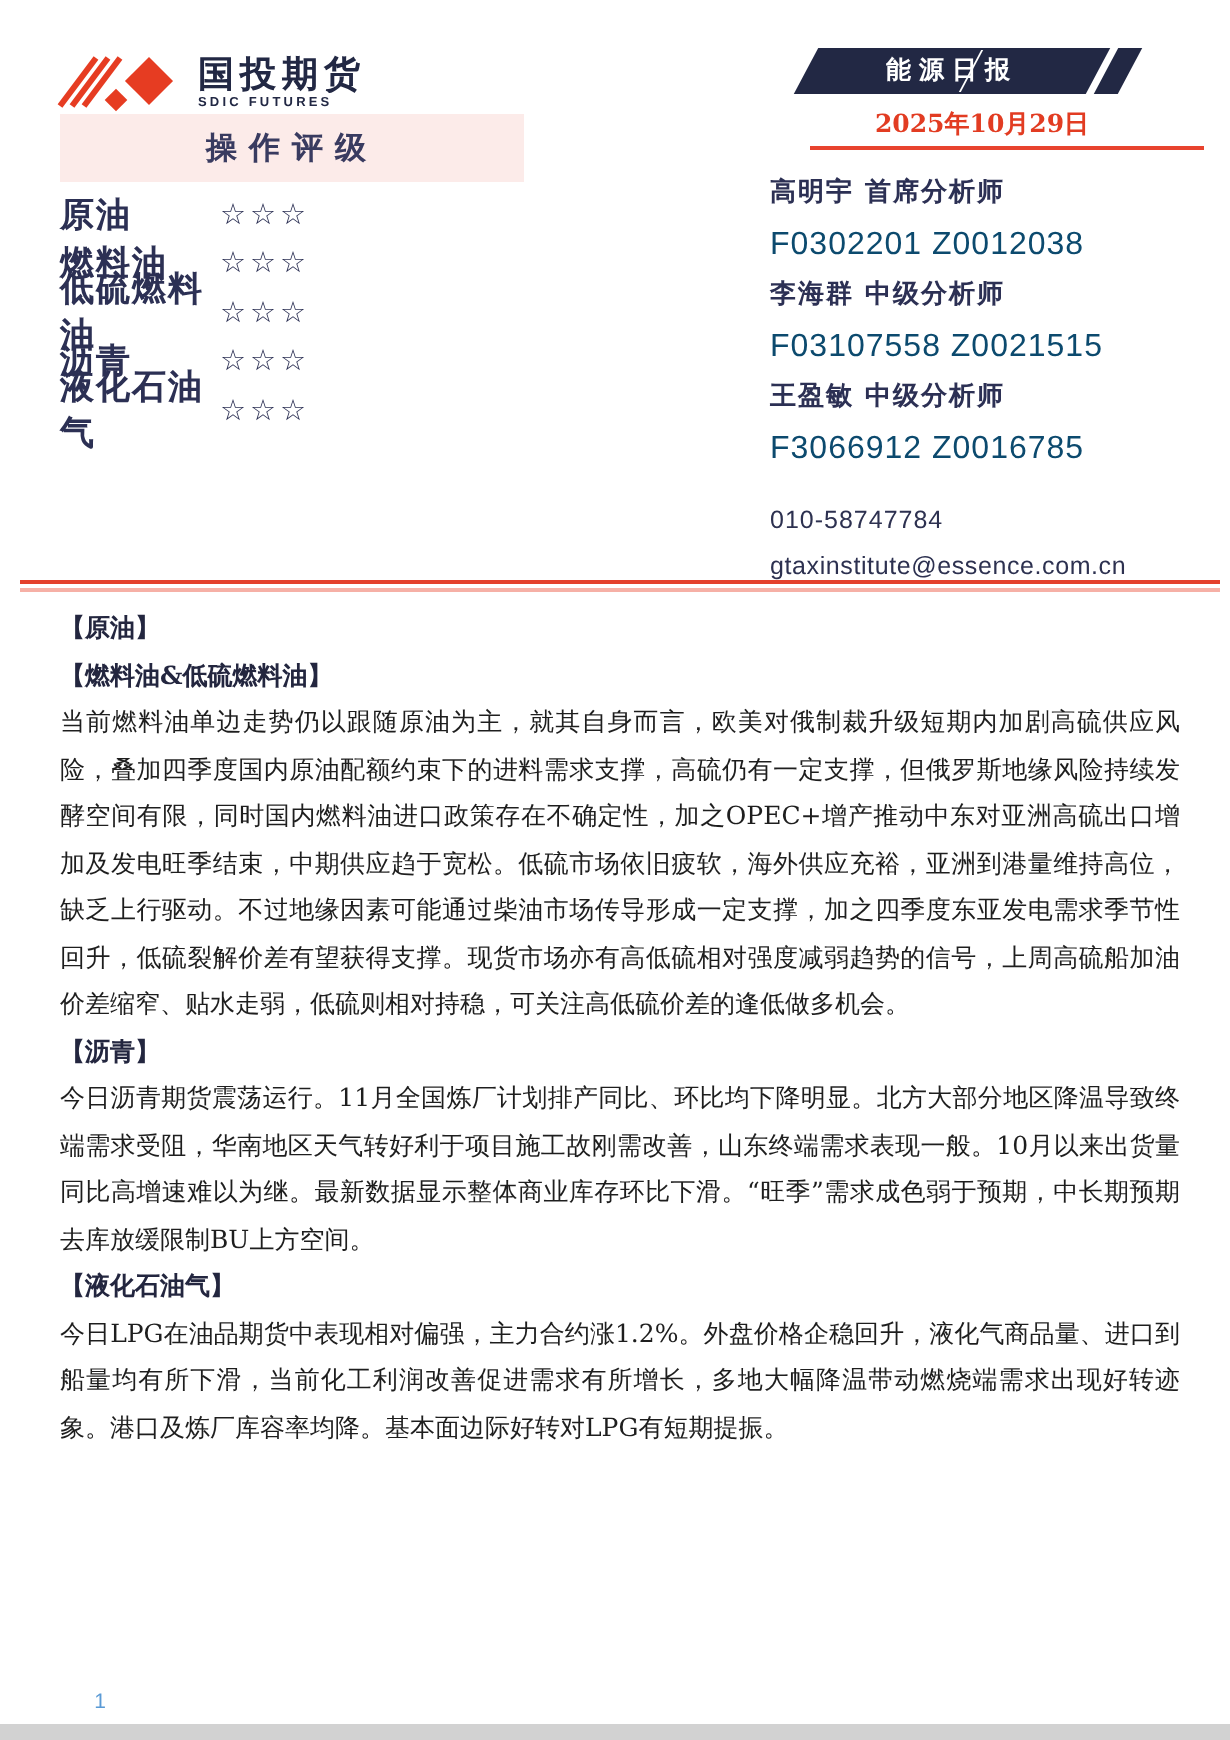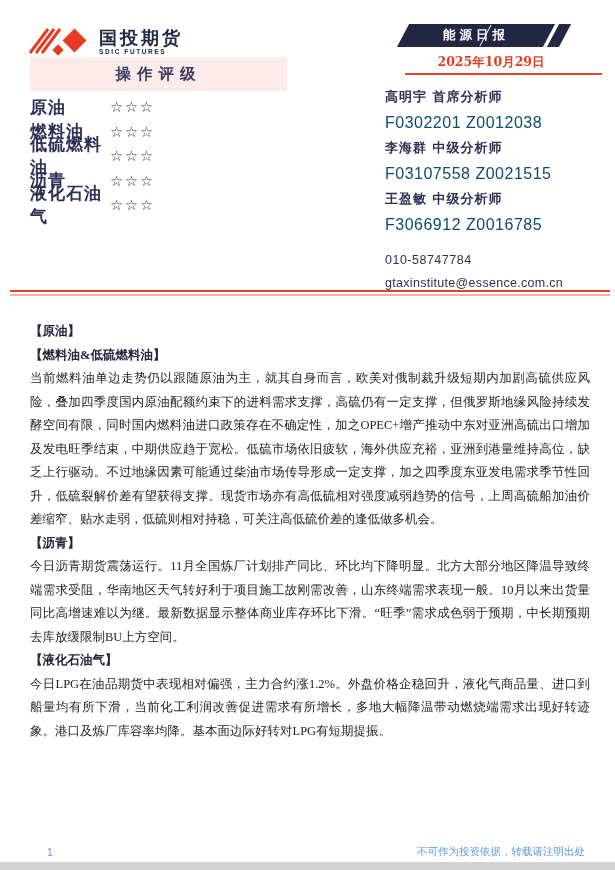--- a/index.html
+++ b/index.html
@@ -18,41 +18,41 @@
   .banner{position:absolute;top:24px;left:403px;width:162px;height:23px;display:flex;gap:4px;}
   .banner-main{position:relative;flex:1;background:#222844;transform:skewX(-28deg);
                display:flex;align-items:center;justify-content:center;}
   .banner-main::after{content:"";position:absolute;left:56%;top:1px;bottom:1px;width:1px;background:#ffffff;}
   .banner-text{transform:skewX(28deg);color:#ffffff;font-size:12.5px;font-weight:bold;letter-spacing:4px;}
   .banner-frag{width:12px;background:#222844;transform:skewX(-28deg);}
   .report-date{position:absolute;top:54px;left:403px;width:176px;text-align:center;
                color:#e23c22;font-size:12.5px;font-weight:bold;}
   .date-underline{position:absolute;top:73px;left:405px;width:197px;height:2px;background:#e8432e;}
   
-  .rating-box{position:absolute;top:57px;left:30px;width:257px;height:34px;background:#fcebe9;
+  .rating-box{position:absolute;top:57px;left:30px;width:232px;height:34px;background:#fcebe9;
               display:flex;align-items:center;justify-content:center;}
   .rating-box-title{color:#393b60;font-size:15.5px;font-weight:bold;letter-spacing:6px;}
   .ratings{position:absolute;top:95px;left:30px;width:300px;}
   .rating-row{display:flex;align-items:center;height:24.5px;}
   .rating-label{display:inline-block;width:80px;font-size:17px;font-weight:bold;color:#2c3054;letter-spacing:1px;}
   .rating-stars{font-size:14.5px;color:#2c3054;letter-spacing:2px;}
   
   .analysts{position:absolute;top:84px;left:385px;width:220px;}
   .a-name{height:25.5px;line-height:25.5px;font-size:13px;font-weight:bold;color:#2c3054;letter-spacing:1px;}
   .a-codes{height:25.5px;line-height:25.5px;font-size:16px;color:#0c4a6e;
            font-family:"Liberation Sans", sans-serif;letter-spacing:0.5px;}
   .a-phone{margin-top:12px;height:23px;line-height:23px;font-size:12.5px;color:#2d3150;
            font-family:"Liberation Sans", sans-serif;letter-spacing:0.5px;}
   .a-email{height:23px;line-height:23px;font-size:12.5px;color:#2d3150;
            font-family:"Liberation Sans", sans-serif;letter-spacing:0.3px;text-decoration:none;}
   
   .divider-top{position:absolute;top:290px;left:10px;right:5px;height:2px;background:#e4402c;}
   .divider-bottom{position:absolute;top:294px;left:10px;right:5px;height:2px;background:#f6b0a6;}
   
-  .body-text{position:absolute;top:320px;left:30px;width:560px;font-family:Liberation Serif, serif;}
+  .body-text{position:absolute;top:302px;left:30px;width:560px;}
   .section-title{font-size:12.5px;line-height:23.5px;font-weight:bold;color:#23263f;}
   .section-text{font-size:12.5px;line-height:23.5px;text-align:justify;color:#1e1e1e;}
   
   .footer{position:absolute;top:845px;left:30px;right:30px;display:flex;align-items:center;
           color:#5a9ad5;font-size:10.5px;font-family:"Liberation Sans", sans-serif;}
   .footer-left{flex:1;text-align:left;}
   .footer-page{width:40px;text-align:center;}
   .footer-right{flex:1;text-align:right;}
   .bottom-bar{position:absolute;bottom:0;left:0;right:0;height:8px;background:#d2d2d2;}
 </style>
@@ -150,17 +150,16 @@
       <div class="section-text">今日沥青期货震荡运行。11月全国炼厂计划排产同比、环比均下降明显。北方大部分地区降温导致终端需求受阻，华南地区天气转好利于项目施工故刚需改善，山东终端需求表现一般。10月以来出货量同比高增速难以为继。最新数据显示整体商业库存环比下滑。“旺季”需求成色弱于预期，中长期预期去库放缓限制BU上方空间。</div>
     </div>
     <div class="section">
       <div class="section-title">【液化石油气】</div>
       <div class="section-text">今日LPG在油品期货中表现相对偏强，主力合约涨1.2%。外盘价格企稳回升，液化气商品量、进口到船量均有所下滑，当前化工利润改善促进需求有所增长，多地大幅降温带动燃烧端需求出现好转迹象。港口及炼厂库容率均降。基本面边际好转对LPG有短期提振。</div>
     </div>
   </div>
 
   <div class="footer">
     <span class="footer-page">1</span>
-    <span class="footer-right">不可作为投资依据，转载请注明出处</span>
   </div>
   <div class="bottom-bar"></div>
 
 </div>
 
 </body></html>

